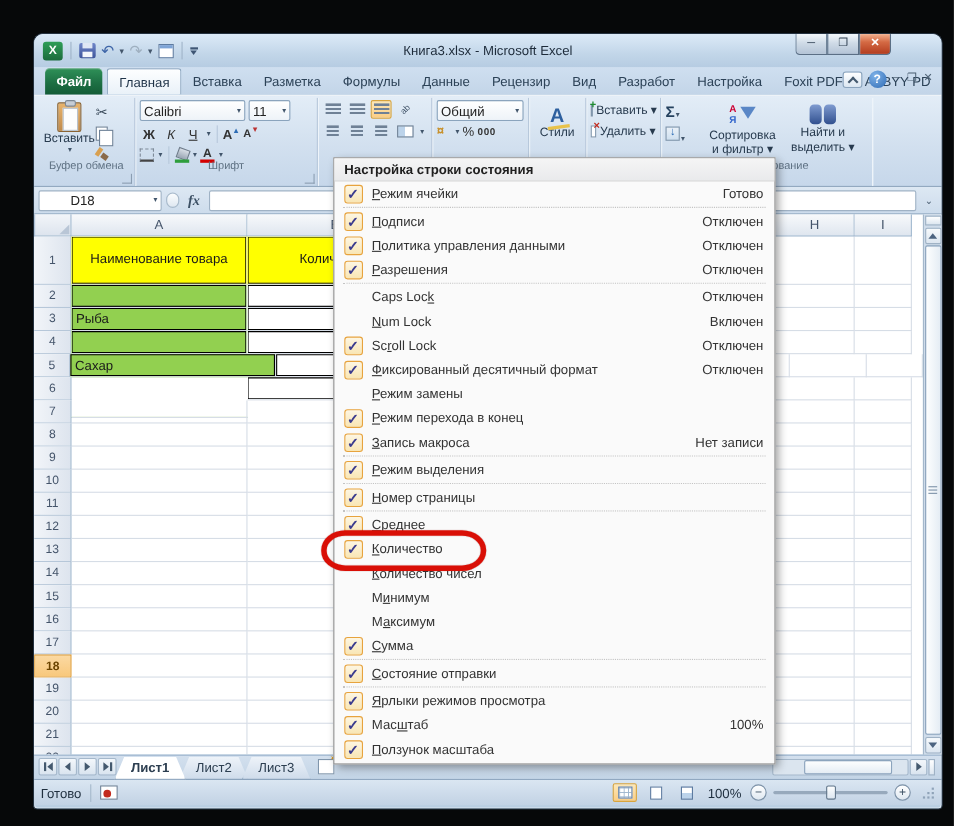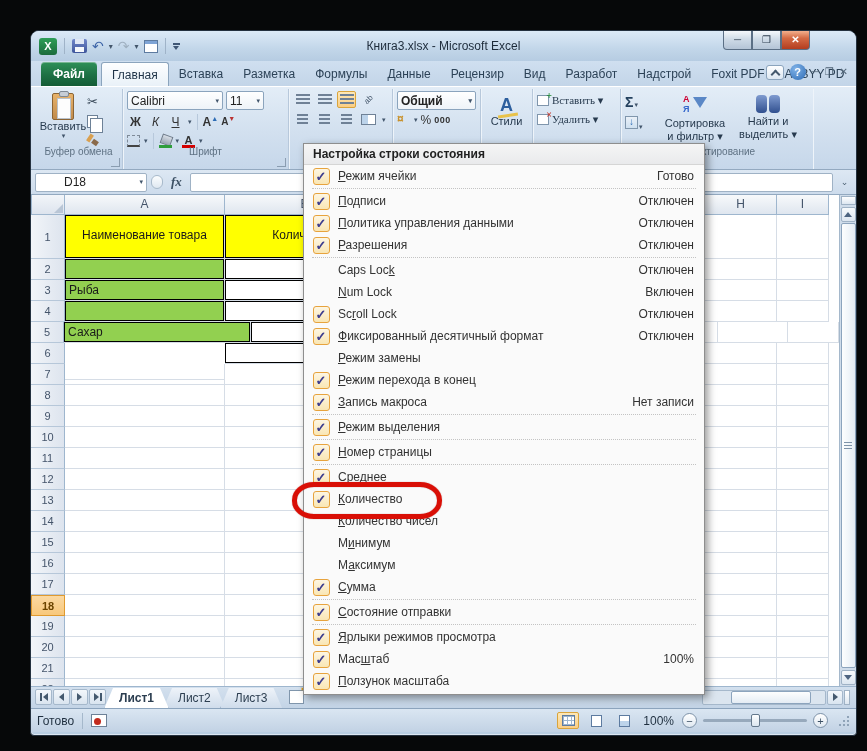--- a/index.html
+++ b/index.html
@@ -100,21 +100,21 @@
 
   .g-num { width:88px; }
   .coin-ic { width:13px; height:13px; position:relative; }
   .coin-ic:before { content:"¤"; position:absolute; left:0; top:-2px; font-size:12px; font-weight:bold; color:#c8912c; }
   .pct { font-size:12px; color:#333; } .th000 { font-size:9px; font-weight:bold; color:#333; letter-spacing:.5px; }
 
   .g-styles { width:52px; display:flex; flex-direction:column; align-items:center; font-size:11px; color:#273a4e; }
   .styles-A { font-size:18px; font-weight:bold; color:#2d5f9e; line-height:20px; position:relative; margin-top:4px; }
   .styles-A:after { content:""; position:absolute; left:-2px; bottom:-2px; width:20px; height:3px; background:#e8c24a; transform:rotate(-8deg); }
 
-  .g-cells { width:88px;font-family:Liberation Serif, serif; }
+  .g-cells { width:68px; }
   .cellbtn { display:flex; align-items:center; gap:3px; height:19px; font-size:11px; color:#273a4e; white-space:nowrap; }
   .cell-ic { width:12px; height:11px; background:#fff; border:1px solid #8096ac; position:relative; }
   .cell-ic.add:before { content:"+"; position:absolute; right:-4px; top:-6px; color:#1d8a2e; font-weight:bold; font-size:10px; }
   .cell-ic.del:before { content:"×"; position:absolute; right:-4px; top:-6px; color:#c22a1d; font-weight:bold; font-size:10px; }
 
   .g-edit { width:192px; display:flex; border-right:none; }
   .sigma-col { display:flex; flex-direction:column; gap:4px; padding-top:2px; width:34px; }
   .sigma { font-size:14px; font-weight:bold; color:#24415e; }
   .fill-ic { width:13px; height:13px; border:1px solid #8096ac; background:linear-gradient(#eaf1f8,#cfe0f0); position:relative; }
   .fill-ic:before { content:"↓"; position:absolute; left:3px; top:-1px; font-size:10px; color:#2d6cb5; font-weight:bold; }
@@ -258,21 +258,21 @@
     <div class="file-tab">Файл</div>
     <div id="rtabs" style="display:flex;">
         <div class="rtab active">Главная</div>
         <div class="rtab">Вставка</div>
         <div class="rtab">Разметка</div>
         <div class="rtab">Формулы</div>
         <div class="rtab">Данные</div>
         <div class="rtab">Рецензир</div>
         <div class="rtab">Вид</div>
         <div class="rtab">Разработ</div>
-        <div class="rtab">Надстрой</div>
+        <div class="rtab">Настройка</div>
         <div class="rtab">Foxit PDF</div>
         <div class="rtab">ABBYY PD</div>
       </div>
     <div class="tabrow-right">
       <div class="chev-up"></div>
       <div class="help-btn">?</div>
       <span class="wsmall">─</span>
       <span class="wsmall">❐</span>
       <span class="wsmall">✕</span>
     </div>
@@ -365,21 +365,21 @@
             <span class="merge-ic"></span>
           </span>
           <span class="ic-dd">▾</span>
       </div>
       <div class="glabel">Выравнивание</div>
       <div class="dlg"></div>
     </div>
 
     <div class="rgroup g-num">
       <div class="frow">
-        <div class="combo" style="width:100px;font-weight:bold;">
+        <div class="combo" style="width:100px;">
             <span>Общий</span>
             <span class="ic-dd">▾</span>
           </div>
       </div>
       <div class="frow">
         <span class="coin-ic"></span>
           <span class="ic-dd">▾</span>
         <span class="pct">%</span>
         <span class="th000">000</span>
       </div>

